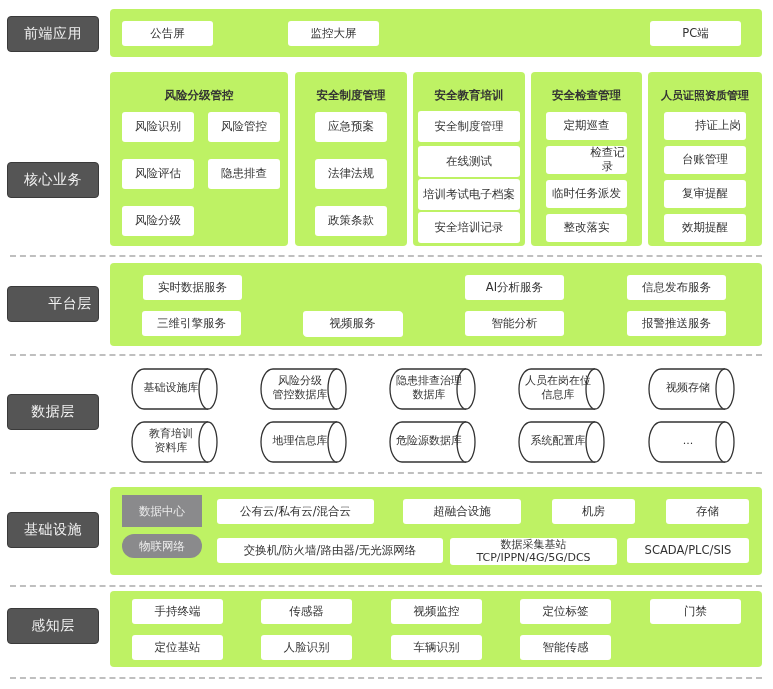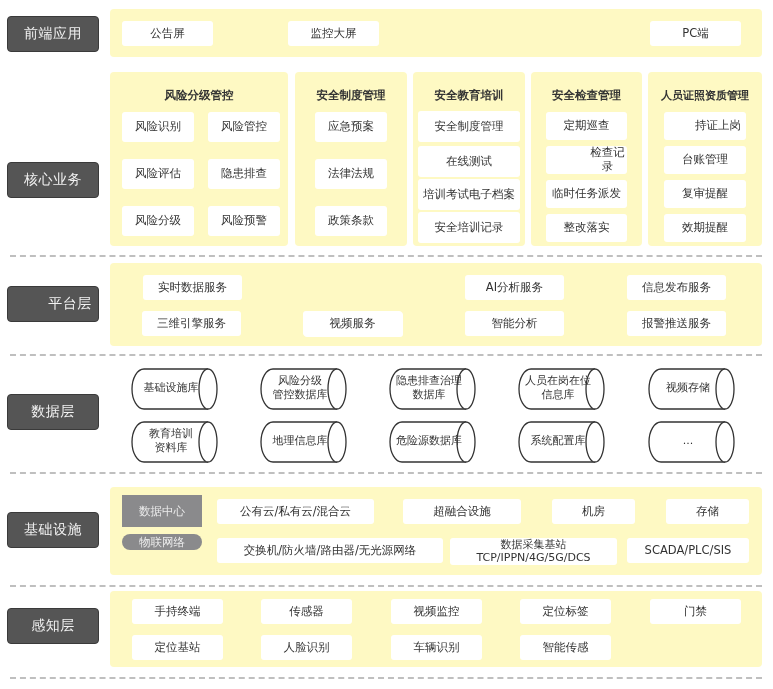--- a/index.html
+++ b/index.html
@@ -6,21 +6,21 @@
   html, body { width: 773px; height: 689px; background: #ffffff; overflow: hidden; }
   body { position: relative; font-family: "DejaVu Sans", "Liberation Sans", sans-serif; color: #333; }
 
   .layer-label {
     position: absolute; left: 7px; width: 92px; height: 36px;
     background: #555555; border: 1px solid #3a3a3a; border-radius: 4px;
     color: #f2f2f2; font-size: 14px; display: flex; align-items: center; justify-content: center;
     letter-spacing: 0.5px;
   }
   .panel {
-    position: absolute; background: #fef9c3; border-radius: 4px;
+    position: absolute; background: #bef264; border-radius: 4px;
   }
   .box {
     position: absolute; background: #ffffff; border-radius: 3px;
     font-size: 11.5px; color: #333; display: flex; align-items: center; justify-content: center;
     text-align: center; line-height: 1.2;
   }
   .dash {
     position: absolute; left: 10px; width: 752px; height: 0;
     border-top: 2px dashed #bfbfbf;
   }
@@ -54,21 +54,20 @@
 
 <div class="layer-label" style="top:162px;">核心业务</div>
 
 <div class="panel" style="left:110px; top:72px; width:178px; height:174px;">
   <div class="col-title" style="top:16px;">风险分级管控</div>
   <div class="box" style="left:12px; top:40px; width:72px; height:30px;">风险识别</div>
   <div class="box" style="left:98px; top:40px; width:72px; height:30px;">风险管控</div>
   <div class="box" style="left:12px; top:87px; width:72px; height:30px;">风险评估</div>
   <div class="box" style="left:98px; top:87px; width:72px; height:30px;">隐患排查</div>
   <div class="box" style="left:12px; top:134px; width:72px; height:30px;">风险分级</div>
-  <div class="box" style="left:98px; top:134px; width:72px; height:30px;">风险预警</div>
 </div>
 
 <div class="panel" style="left:295px; top:72px; width:112px; height:174px;">
   <div class="col-title" style="top:16px;">安全制度管理</div>
   <div class="box" style="left:20px; top:40px; width:72px; height:30px;">应急预案</div>
   <div class="box" style="left:20px; top:87px; width:72px; height:30px;">法律法规</div>
   <div class="box" style="left:20px; top:134px; width:72px; height:30px;">政策条款</div>
 </div>
 
 <div class="panel" style="left:413px; top:72px; width:112px; height:174px;">
@@ -192,21 +191,21 @@
 <div class="dash" style="top:472px;"></div>
 
 <div class="layer-label" style="top:512px;">基础设施</div>
 <div class="panel" style="left:110px; top:487px; width:652px; height:88px;">
   <div class="dark-cell" style="left:12px; top:8px; width:80px; height:32px;">数据中心</div>
   <div class="box" style="left:107px; top:12px; width:157px; height:25px;">公有云/私有云/混合云</div>
   <div class="box" style="left:293px; top:12px; width:118px; height:25px;">超融合设施</div>
   <div class="box" style="left:442px; top:12px; width:83px; height:25px;">机房</div>
   <div class="box" style="left:556px; top:12px; width:83px; height:25px;">存储</div>
 
-  <div class="dark-cell" style="left:12px; top:47px; width:80px; height:16px;border-radius:16px;">物联网络</div>
+  <div class="dark-cell" style="left:12px; top:47px; width:80px; height:24px;border-radius:16px;">物联网络</div>
   <div class="box" style="left:107px; top:51px; width:226px; height:25px;">交换机/防火墙/路由器/无光源网络</div>
   <div class="box" style="left:340px; top:51px; width:167px; height:27px; white-space:pre-line; font-size:11px; line-height:1.15;">数据采集基站
 TCP/IPPN/4G/5G/DCS</div>
   <div class="box" style="left:517px; top:51px; width:122px; height:25px;">SCADA/PLC/SIS</div>
 </div>
 
 <div class="dash" style="top:585px;"></div>
 
 <div class="layer-label" style="top:608px;">感知层</div>
 <div class="panel" style="left:110px; top:591px; width:652px; height:76px;">

